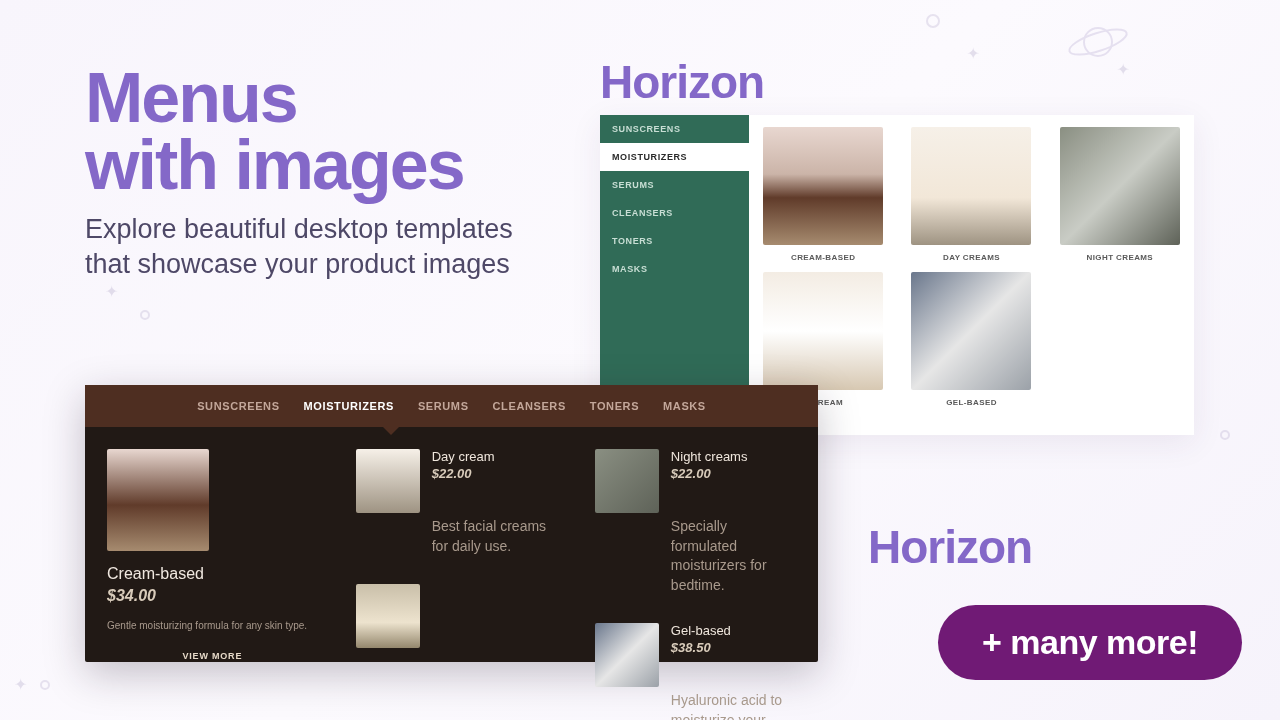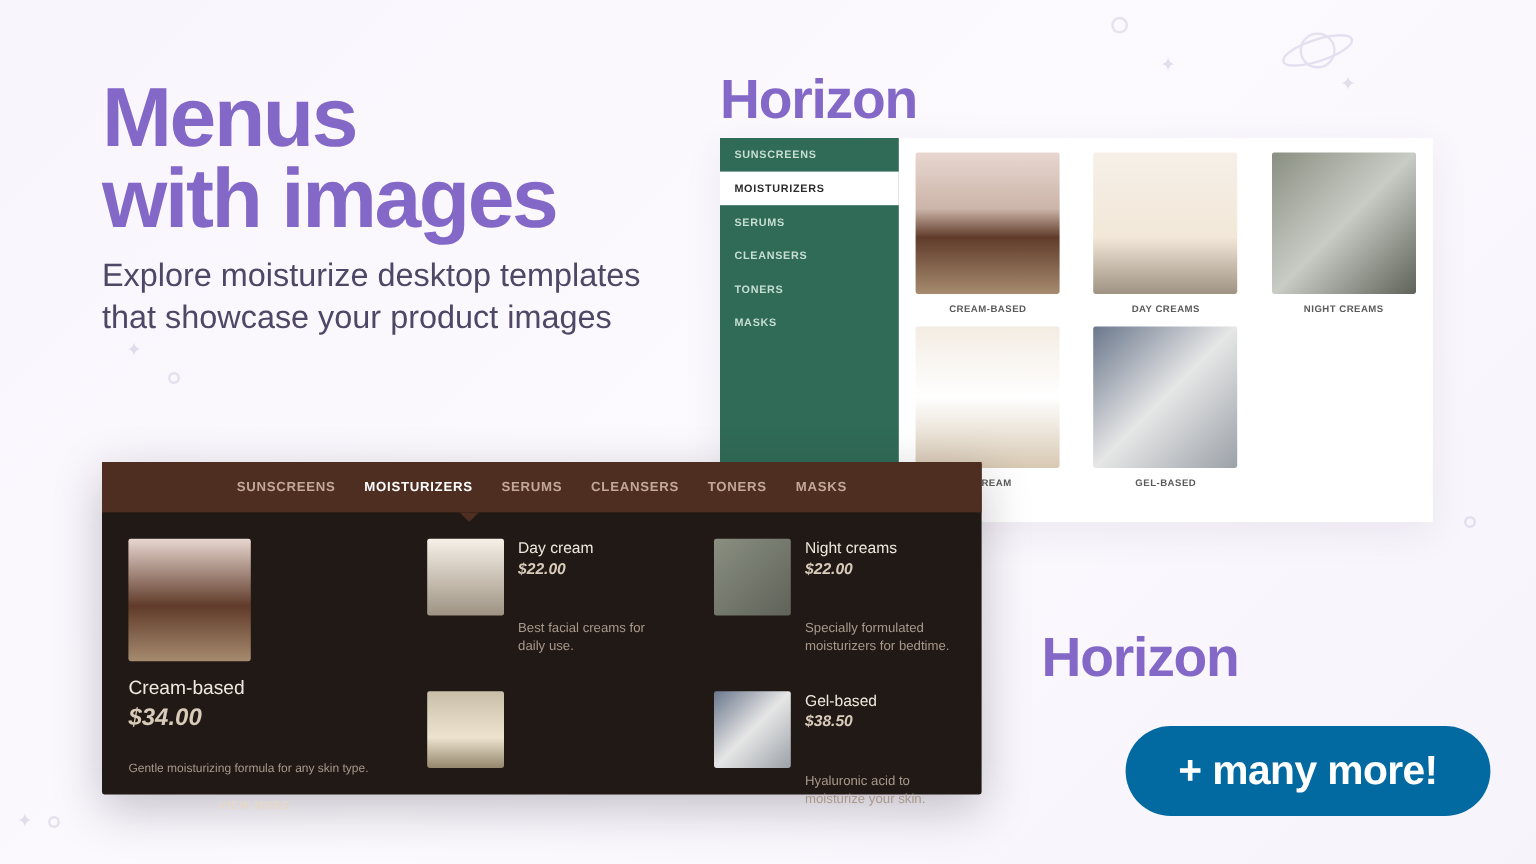--- a/index.html
+++ b/index.html
@@ -47,39 +47,39 @@
 .horizon { position: absolute; left: 85px; top: 385px; width: 733px; height: 277px; background: #211915; box-shadow: 0 12px 40px rgba(30,20,40,0.25); border-radius: 2px; }
 .horizon-tabs { height: 42px; background: #4e2e21; display: flex; align-items: center; justify-content: center; gap: 24px; position: relative; }
 .hz-tab { color: #c3a79a; font-size: 11px; font-weight: 700; letter-spacing: 0.6px; cursor: pointer; }
 .hz-tab.active { color: #fff; }
 .hz-arrow { position: absolute; bottom: -8px; left: 298px; width: 0; height: 0; border-left: 8px solid transparent; border-right: 8px solid transparent; border-top: 8px solid #4e2e21; }
 
 .horizon-body { display: flex; padding: 22px 22px 18px 22px; gap: 38px; color: #e0d6cd; }
 .hz-featured { width: 220px; }
 .hz-feat-img { width: 102px; height: 102px; border-radius: 2px; margin-bottom: 14px; }
 .hz-feat-title { font-size: 16px; color: #f0e8e0; margin-bottom: 4px; }
-.hz-price { font-style: italic; font-weight: 700; color: #d8cbba; font-size: 20px; margin-bottom: 24px; }
+.hz-price { font-style: italic; font-weight: 700; color: #d8cbba; font-size: 16px; margin-bottom: 14px; }
 .hz-desc { font-size: 10px; color: #a8998c; line-height: 1.4; margin-bottom: 18px; }
 .hz-view { font-size: 9px; font-weight: 700; letter-spacing: 0.8px; color: #e6d9c8; cursor: pointer; text-align: center; }
 
 .hz-col { width: 210px; display: flex; flex-direction: column; gap: 28px; }
 .hz-item { display: flex; gap: 12px; }
 .hz-item-img { width: 64px; height: 64px; border-radius: 2px; flex-shrink: 0; }
 .hz-item-title { font-size: 13px; color: #efe6dc; margin-bottom: 2px; }
 .hz-item-price { font-style: italic; font-weight: 700; color: #d8cbba; font-size: 13px; margin-bottom: 5px; }
-.hz-item-desc { font-size: 11px; color: #a8998c; line-height: 1.4; margin-top: 36px; }
+.hz-item-desc { font-size: 14px; color: #a8998c; line-height: 1.4; margin-top: 36px; }
 
 .th-feat { background: linear-gradient(180deg,#e8d7d0 0%,#603b2a 55%,#a68b6f 100%); }
 .th-day { background: linear-gradient(180deg,#f6f0e8 0%,#9e9382 100%); }
 .th-eye { background: linear-gradient(180deg,#c9bfa9 0%,#ede3ce 60%,#94876d 100%); }
 .th-night { background: linear-gradient(135deg,#8a8f82 0%,#5e6258 100%); }
 .th-gel { background: linear-gradient(135deg,#6a778c 0%,#e6e6e6 50%,#9ba1a8 100%); }
 
 
-.cta { position: absolute; right: 38px; bottom: 40px; background: #0369a1; color: #fff; font-size: 34px; font-weight: 800; padding: 18px 44px; border-radius: 40px; cursor: pointer; letter-spacing: -0.5px; }
+.cta { position: absolute; right: 38px; bottom: 40px; background: #701a75; color: #fff; font-size: 34px; font-weight: 800; padding: 18px 44px; border-radius: 40px; cursor: pointer; letter-spacing: -0.5px; }
 </style>
 </head>
 <body>
 
 <div class="deco circle" style="top:14px;right:340px;width:14px;height:14px;"></div>
 <div class="deco" style="top:44px;right:300px;">✦</div>
 <div class="deco" style="top:60px;right:150px;">✦</div>
 <div class="deco circle" style="top:310px;left:140px;width:10px;height:10px;"></div>
 <div class="deco" style="top:282px;left:105px;">✦</div>
 <div class="deco circle" style="bottom:30px;left:40px;width:10px;height:10px;"></div>
@@ -87,21 +87,21 @@
 <div class="deco circle" style="top:430px;right:50px;width:10px;height:10px;"></div>
 <svg class="planet" width="64" height="44" viewBox="0 0 64 44">
   <ellipse cx="32" cy="22" rx="14" ry="14" fill="none" stroke="#b5a8d1" stroke-width="2"></ellipse>
   <ellipse cx="32" cy="22" rx="30" ry="9" fill="none" stroke="#b5a8d1" stroke-width="2" transform="rotate(-18 32 22)"></ellipse>
 </svg>
 
 <div class="headline">
   <h1><span>Menus</span><br><span>with images</span></h1>
 </div>
 <div class="subhead">
-  <span>Explore moisturize desktop templates</span><br><span>that showcase your product images</span>
+  <span>Explore beautiful desktop templates</span><br><span>that showcase your product images</span>
 </div>
 
 <div class="template-label label-pinnacle">Horizon</div>
 <div class="template-label label-horizon">Horizon</div>
 
 <div class="pinnacle">
   <div class="pinn-side">
     <div class="pinn-side-item">SUNSCREENS</div>
     <div class="pinn-side-item active">MOISTURIZERS</div>
     <div class="pinn-side-item">SERUMS</div>

